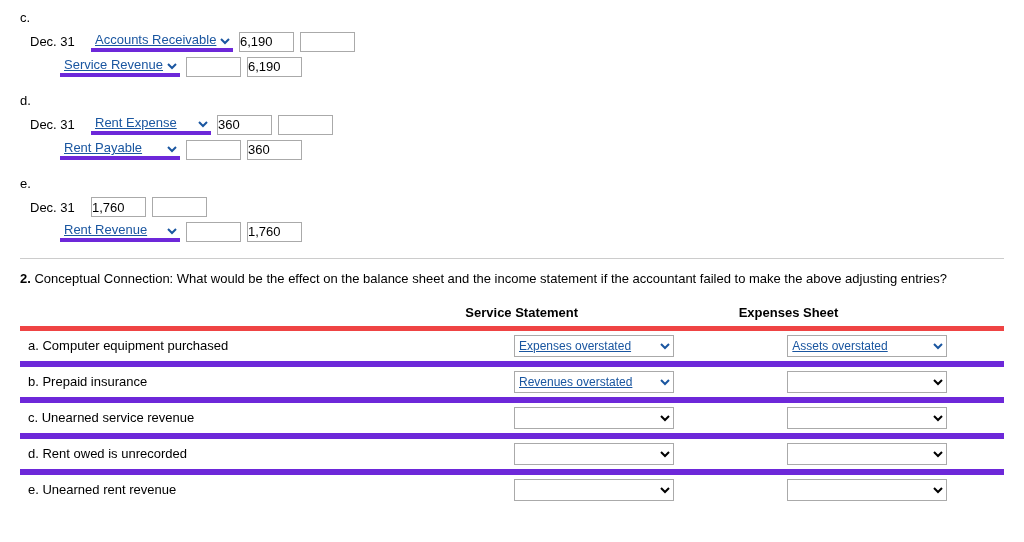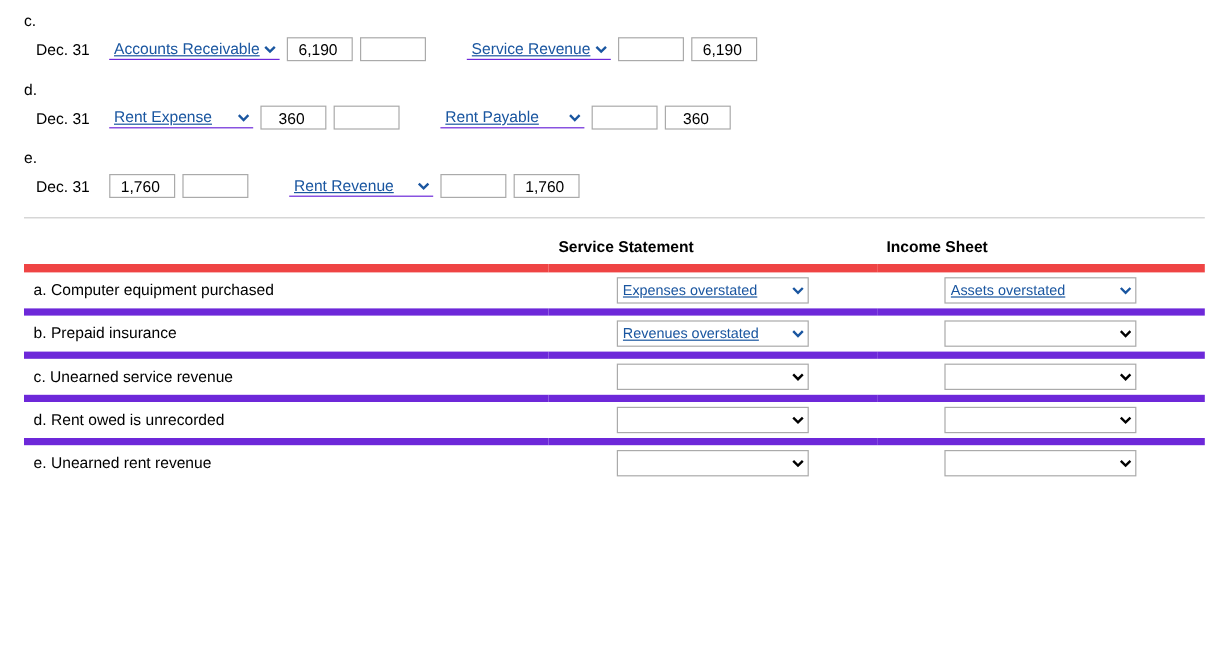--- a/index.html
+++ b/index.html
@@ -13,54 +13,54 @@
     .section-label {
       font-size: 13px;
       margin-bottom: 6px;
       color: #000;
     }
     .section {
       margin-bottom: 16px;
     }
     .journal-entry {
       display: flex;
-      flex-direction: row;
+      flex-direction: column;
       gap: 4px;
       margin-left: 10px;
     }
     .entry-row {
       display: flex;
       align-items: center;
       gap: 6px;
     }
     .entry-row.credit {
       margin-left: 30px;
     }
     .date-label {
       width: 55px;
       font-size: 13px;
       color: #000;
     }
     .account-select {
       border: none;
-      border-bottom: 1px solid #6d28d9;
+      border-bottom: 4px solid #6d28d9;
       font-size: 13px;
       color: #1a56a0;
       text-decoration: underline;
       background: transparent;
       cursor: pointer;
       min-width: 120px;
       appearance: auto;
     }
     .amount-box {
       border: 1px solid #aaa;
       width: 55px;
       height: 20px;
       font-size: 13px;
-      text-align: center;
+      text-align: left;
       padding-right: 3px;
       background: #fff;
     }
     .amount-box.filled {
       background: #fff;
     }
     .divider {
       border: none;
       border-top: 1px solid #ccc;
       margin: 8px 0;
@@ -84,21 +84,21 @@
       padding: 4px 8px;
       text-align: left;
     }
     .effects-table td {
       padding: 4px 8px;
       font-size: 13px;
       border-top: 6px solid #6d28d9;
       vertical-align: middle;
     }
     .effects-table tr:first-child td {
-      border-top: 7px solid #ef4444;
+      border-top: 5px solid #ef4444;
     }
     .effects-select {
       border: 1px solid #aaa;
       font-size: 12px;
       background: #fff;
       min-width: 160px;
       height: 22px;
       color: #1a56a0;
       text-decoration: underline;
       appearance: auto;
@@ -183,26 +183,30 @@
       </select>
       <input class="amount-box" type="text" value="" style="">
       <input class="amount-box filled" type="text" value="1,760" style="">
     </div>
   </div>
 </div>
 
 <hr class="divider">
 
 <div class="question-2">
+  <p>
+    <strong>2.</strong>
+    <span>Conceptual Connection: What would be the effect on the balance sheet and the income statement if the accountant failed to make the above adjusting entries?</span>
+  </p>
   <table class="effects-table">
     <thead>
       <tr>
         <th style="width:320px;"></th>
         <th class="th-income">Service Statement</th>
-        <th class="th-balance">Income Sheet</th>
+        <th class="th-balance">Expenses Sheet</th>
       </tr>
     </thead>
     <tbody id="effects-tbody">
     <tr>
           <td>a. Computer equipment purchased</td>
           <td class="col-income"><select class="effects-select"><option style="color: rgb(26, 86, 160); text-decoration: underline;">Expenses overstated</option></select></td>
           <td class="col-balance"><select class="effects-select"><option style="color: rgb(26, 86, 160); text-decoration: underline;">Assets overstated</option></select></td>
         </tr>
         <tr>
           <td>b. Prepaid insurance</td>

